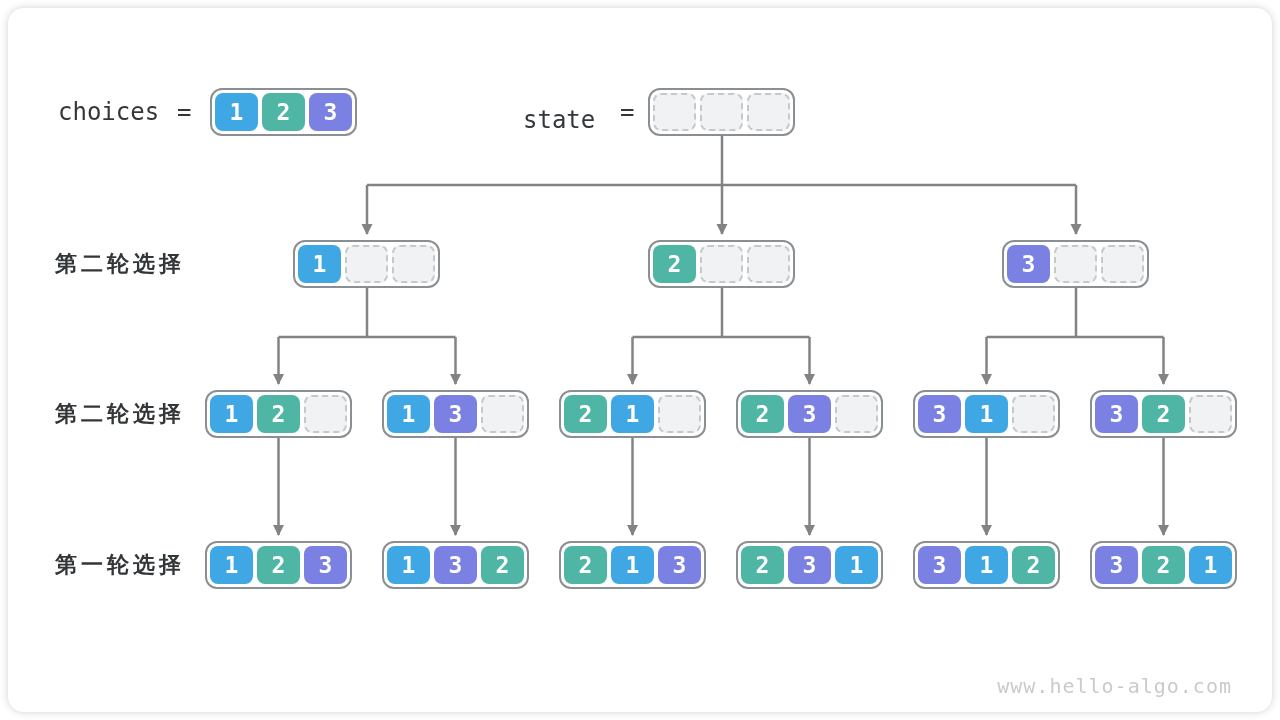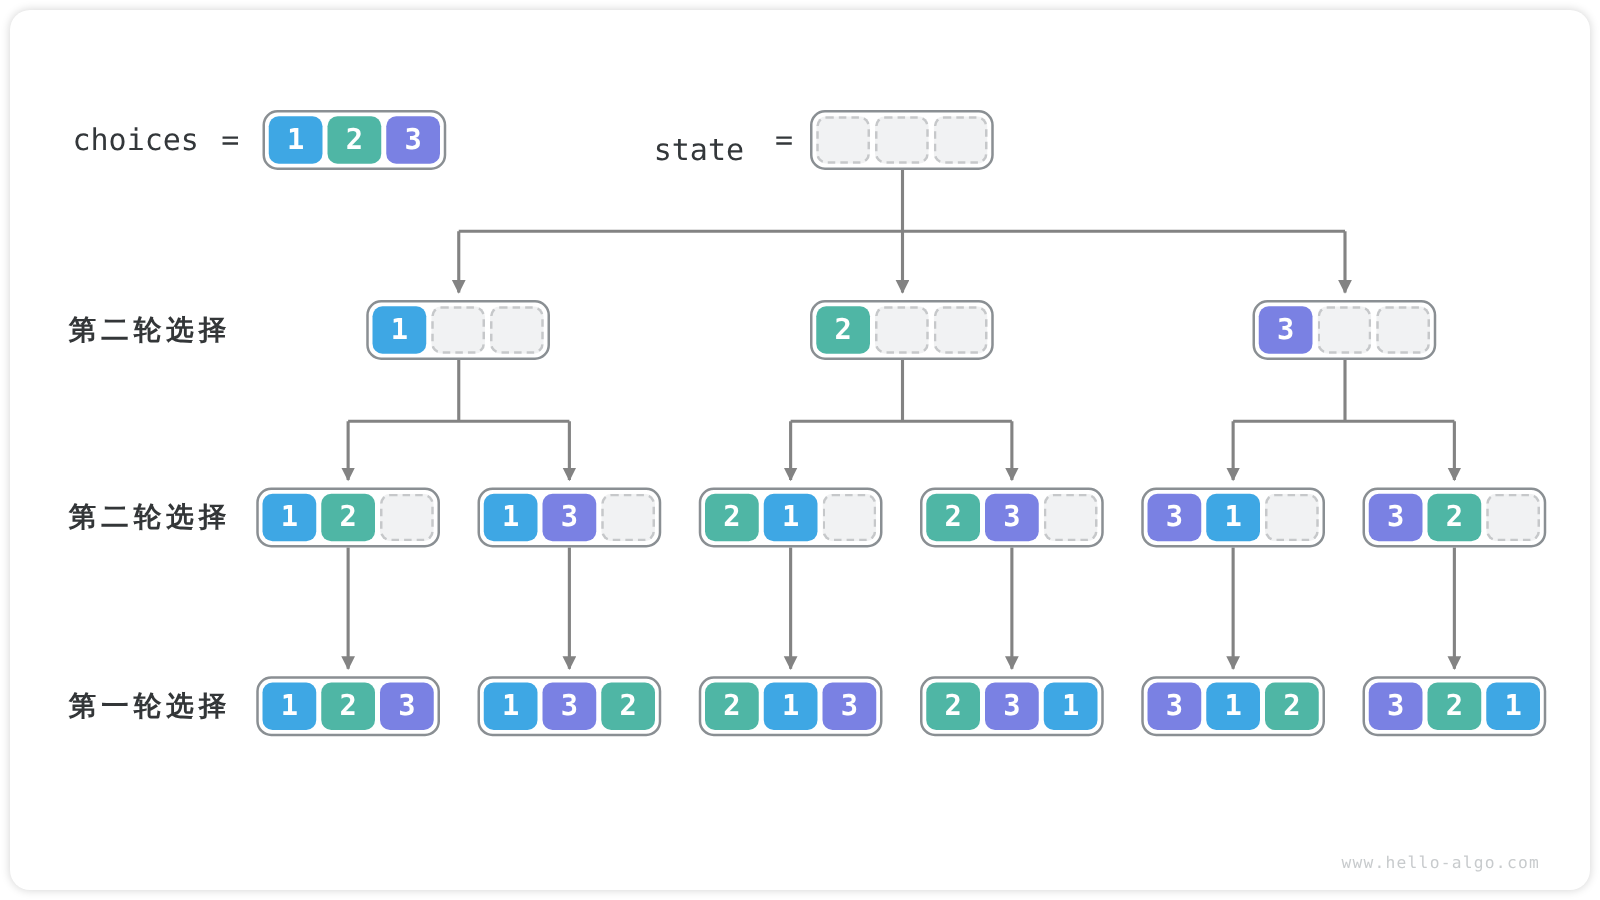--- a/index.html
+++ b/index.html
@@ -36,21 +36,21 @@
     font-family:"DejaVu Sans Mono","Liberation Mono",monospace;
     font-weight:bold;font-size:23px;color:#ffffff;
   }
   .ce{
     background:#f1f2f3;border:2px dashed #c6c8ca;color:transparent;
   }
   .connectors{position:absolute;left:0;top:0;}
   .watermark{
     position:absolute;right:48px;bottom:22px;
     font-family:"DejaVu Sans Mono","Liberation Mono",monospace;
-    font-size:13px;color:#c8cbcd;letter-spacing:1px;
+    font-size:20px;color:#c8cbcd;letter-spacing:1px;
   }
 </style>
 </head>
 <body>
 
 <div class="card"></div>
 
 <svg class="connectors" width="1280" height="720">
   <defs>
     <marker id="ah" markerUnits="userSpaceOnUse" markerWidth="12" markerHeight="12" refX="10" refY="5.5" orient="auto">

